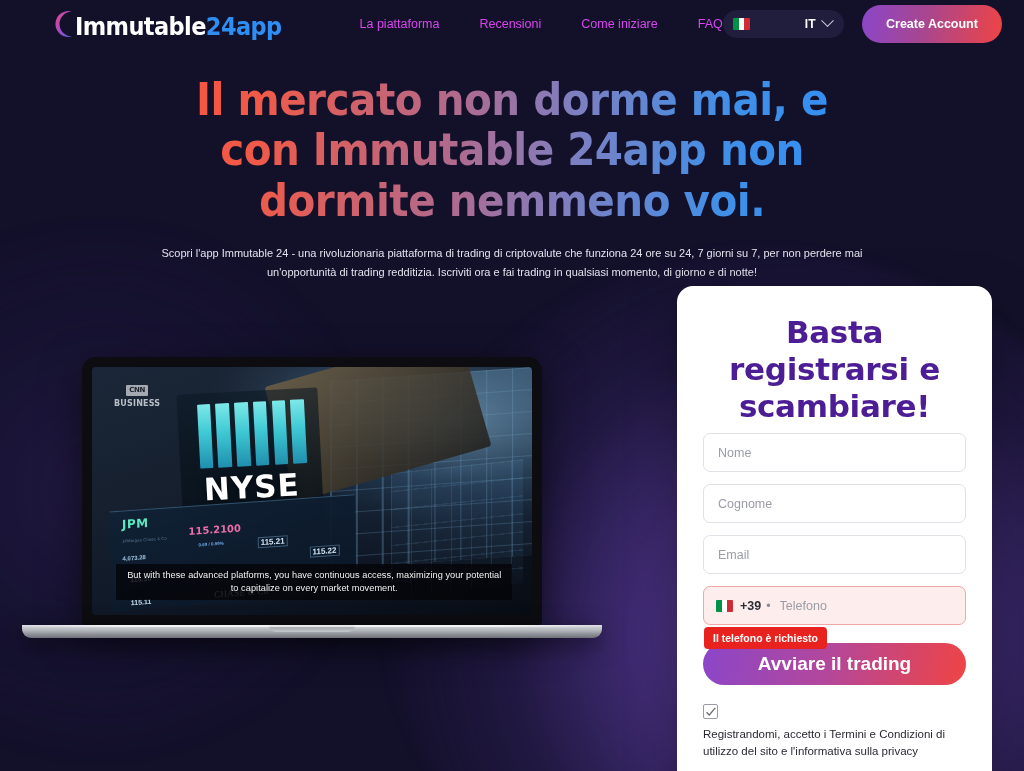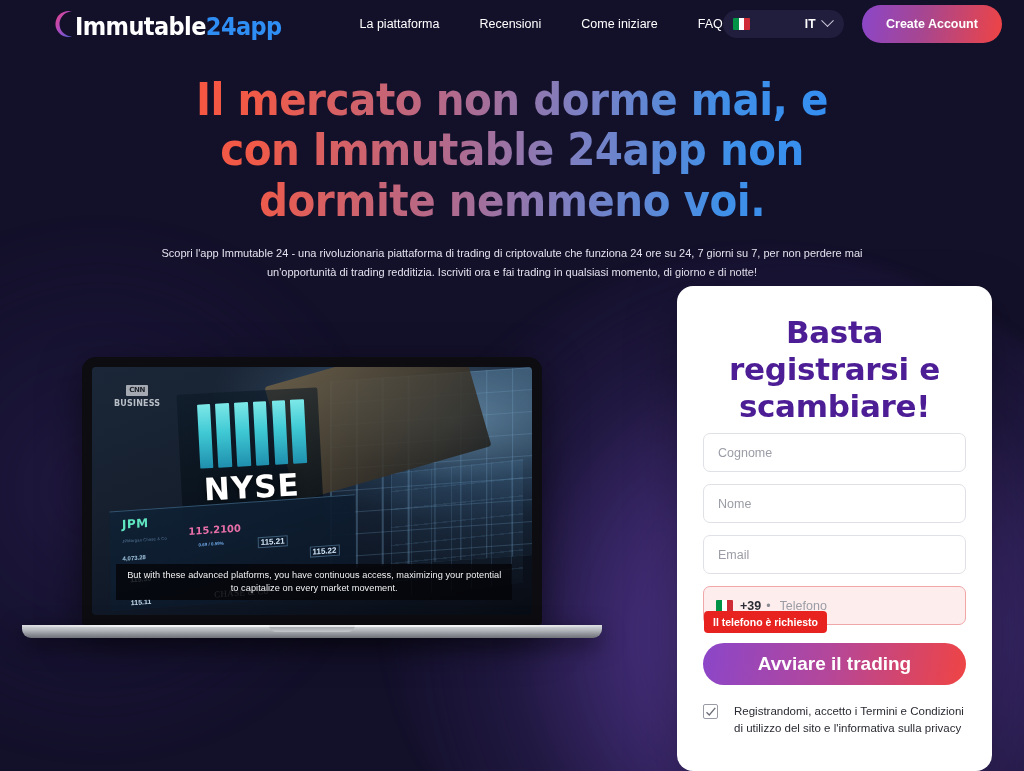--- a/index.html
+++ b/index.html
@@ -95,21 +95,21 @@
   .logo-white { color: #ffffff; }
   .logo-blue  { color: #2f8ef4; }
 
   .nav {
     display: flex;
     align-items: center;
     gap: 40px;
     margin-left: 78px;
   }
   .nav a {
-    color: #ffffff;
+    color: #d946ef;
     font-size: 12.5px;
     text-decoration: none;
     white-space: nowrap;
   }
 
   .header-right {
     margin-left: auto;
     display: flex;
     align-items: center;
     gap: 18px;
@@ -547,21 +547,21 @@
     color: #32333a;
     font-family: "Liberation Sans", sans-serif;
     flex: 1;
     min-width: 0;
   }
   .phone-input::placeholder { color: #9b9da6; }
 
   .error-tip {
     position: absolute;
     left: 0;
-    top: 24px;
+    top: 40px;
     background: #e8231f;
     color: #ffffff;
     font-size: 10.5px;
     font-weight: 700;
     padding: 5px 9px;
     border-radius: 4px;
     white-space: nowrap;
     z-index: 3;
   }
 
@@ -575,22 +575,23 @@
     color: #ffffff;
     font-size: 19px;
     font-weight: 700;
     cursor: pointer;
     font-family: "Liberation Sans", sans-serif;
   }
 
   .terms {
     display: flex;
     align-items: flex-start;
-    gap: 16px;
+    gap: 7px;
     margin-top: 18px;
+    flex-direction: column;
   }
   .cbox {
     width: 15px; height: 15px;
     border: 1px solid #9a9ca5;
     border-radius: 2px;
     flex: none;
     margin-top: 1px;
     background: #ffffff;
     position: relative;
     cursor: pointer;
@@ -699,23 +700,23 @@
 
         </div>
       </div>
       <div class="laptop-base"></div>
     </div>
 
     <div class="form-card">
 
       <div class="form-title">Basta registrarsi e scambiare!</div>
 
+      <input class="field" type="text" placeholder="Nome" style="">
+
       <input class="field" type="text" placeholder="Cognome" style="">
-
-      <input class="field" type="text" placeholder="Nome" style="">
 
       <input class="field" type="email" placeholder="Email" style="">
 
       <div class="phone-row">
         <span class="phone-flag"></span>
         <span class="phone-code">+39</span>
         <span class="phone-dot">•</span>
         <input class="phone-input" type="tel" placeholder="Telefono" style="">
         <div class="error-tip">Il telefono è richiesto</div>
       </div>

